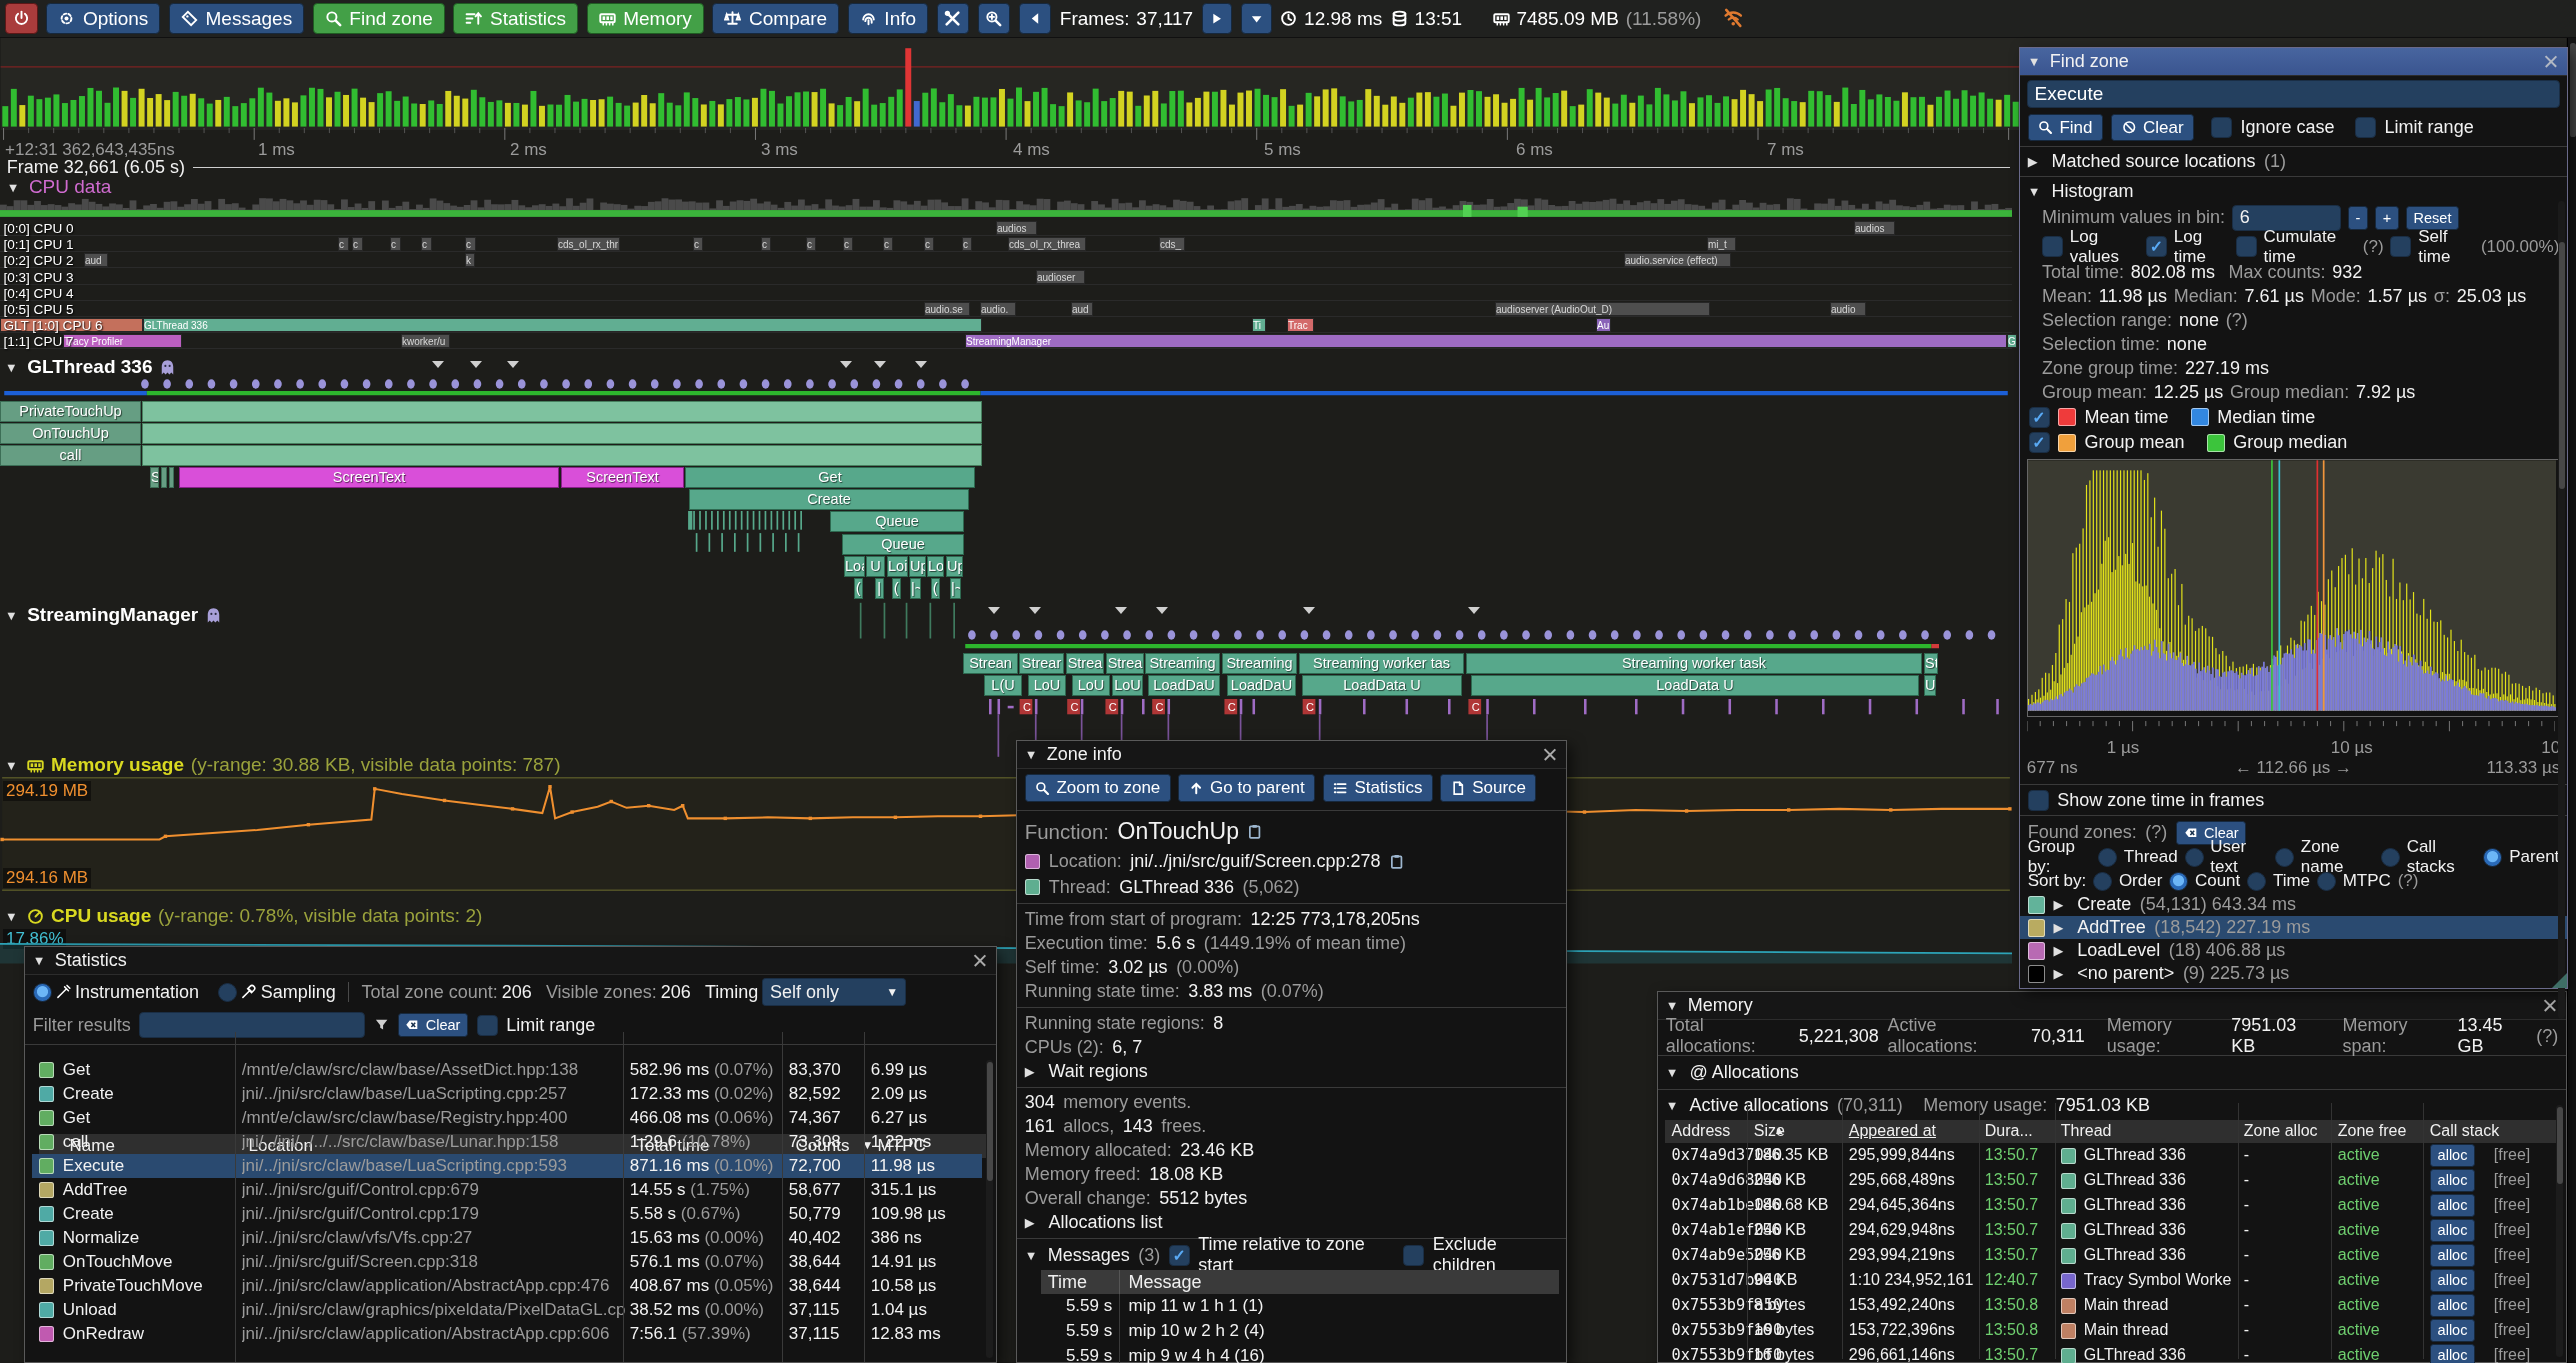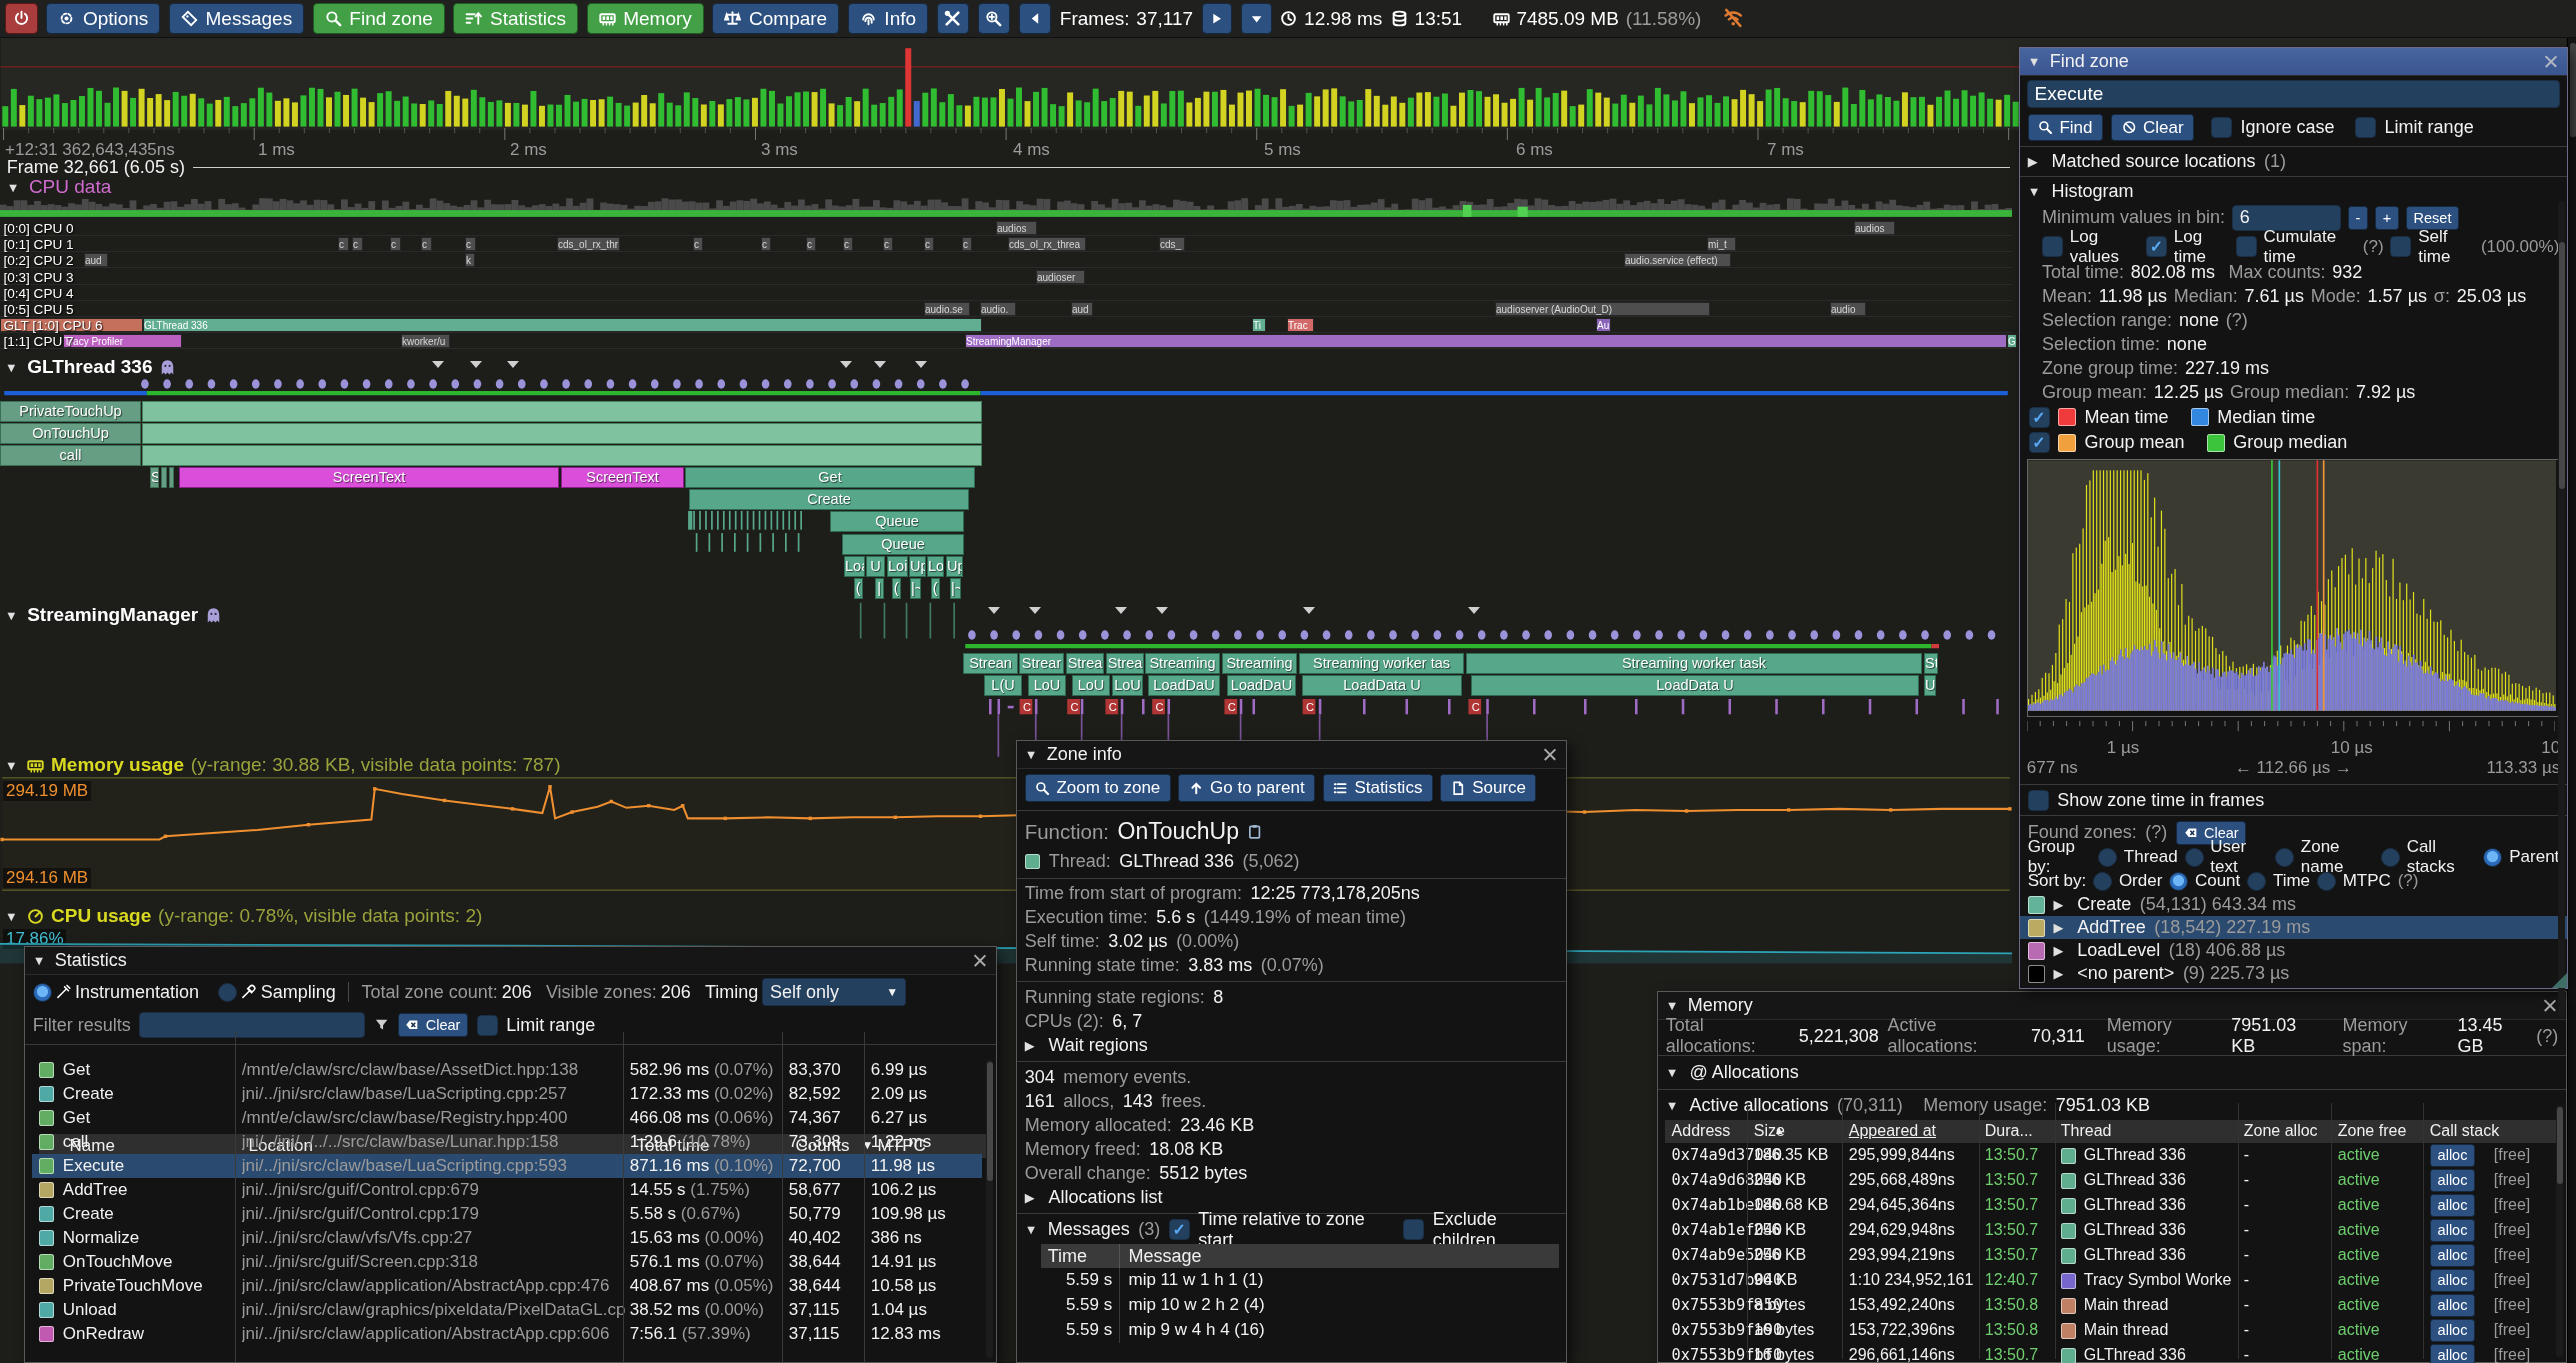--- a/index.html
+++ b/index.html
@@ -1408,21 +1408,21 @@
           <div style="position: absolute; left: 598px; top: 1.7px; font-size: 17px; white-space: nowrap;"><span class="w">871.16 ms </span><span class="g">(0.10%)</span></div>
           <span class="w" style="position: absolute; left: 757px; top: 1.7px; font-size: 17px;">72,700</span>
           <span class="w" style="position: absolute; left: 839px; top: 1.7px; font-size: 17px;">11.98 µs</span>
         </div>
         <div style="position: relative; height: 24px;">
           <div class="sw" style="position: absolute; left: 6.8px; top: 4.3px; background: rgb(180, 167, 99);"></div>
           <span class="w" style="position: absolute; left: 31px; top: 1.7px; font-size: 17px;">AddTree</span>
           <span class="g" style="position: absolute; left: 210px; top: 1.7px; font-size: 17px; width: 384px; overflow: hidden; white-space: nowrap;">jni/../jni/src/guif/Control.cpp:679</span>
           <div style="position: absolute; left: 598px; top: 1.7px; font-size: 17px; white-space: nowrap;"><span class="w">14.55 s </span><span class="g">(1.75%)</span></div>
           <span class="w" style="position: absolute; left: 757px; top: 1.7px; font-size: 17px;">58,677</span>
-          <span class="w" style="position: absolute; left: 839px; top: 1.7px; font-size: 17px;">106.2 µs</span>
+          <span class="w" style="position: absolute; left: 839px; top: 1.7px; font-size: 17px;">315.1 µs</span>
         </div>
         <div style="position: relative; height: 24px;">
           <div class="sw" style="position: absolute; left: 6.8px; top: 4.3px; background: rgb(79, 170, 165);"></div>
           <span class="w" style="position: absolute; left: 31px; top: 1.7px; font-size: 17px;">Create</span>
           <span class="g" style="position: absolute; left: 210px; top: 1.7px; font-size: 17px; width: 384px; overflow: hidden; white-space: nowrap;">jni/../jni/src/guif/Control.cpp:179</span>
           <div style="position: absolute; left: 598px; top: 1.7px; font-size: 17px; white-space: nowrap;"><span class="w">5.58 s </span><span class="g">(0.67%)</span></div>
           <span class="w" style="position: absolute; left: 757px; top: 1.7px; font-size: 17px;">50,779</span>
           <span class="w" style="position: absolute; left: 839px; top: 1.7px; font-size: 17px;">109.98 µs</span>
         </div>
         <div style="position: relative; height: 24px;">
@@ -1515,20 +1515,31 @@
               <path stroke="#ffffff" fill="none" stroke-width="1.8" stroke-linecap="round" d="M9.5 1.5 V4.5 H12.5"></path>
             </svg>
           </span>
           <span>Source</span>
         </div>
       </div>
       <div class="hr"></div>
       <div class="row" style="height: 34px;">
         <span class="g" style="font-size: 20.5px;">Function:</span>
         <span class="w" style="font-size: 23px;">OnTouchUp</span>
+        <span class="icon">
+          <svg width="15.3" height="15.3" viewBox="0 0 16 16">
+            <rect stroke="#9db6cf" fill="none" stroke-width="1.8" stroke-linecap="round" x="3" y="2.5" width="10" height="12" rx="1"></rect>
+            <rect x="5.5" y="1" width="5" height="3" rx="1" fill="#9db6cf"></rect>
+          </svg>
+        </span>
+      </div>
+      <div class="row" style="height: 25.6px;">
+        <div class="sw" style="background: rgb(176, 96, 176);"></div>
+        <span class="g">Location:</span>
+        <span class="w">jni/../jni/src/guif/Screen.cpp:278</span>
         <span class="icon">
           <svg width="15.3" height="15.3" viewBox="0 0 16 16">
             <rect stroke="#9db6cf" fill="none" stroke-width="1.8" stroke-linecap="round" x="3" y="2.5" width="10" height="12" rx="1"></rect>
             <rect x="5.5" y="1" width="5" height="3" rx="1" fill="#9db6cf"></rect>
           </svg>
         </span>
       </div>
       <div class="row" style="height: 25.6px;">
         <div class="sw" style="background: rgb(95, 174, 144);"></div>
         <span class="g">Thread:</span>

